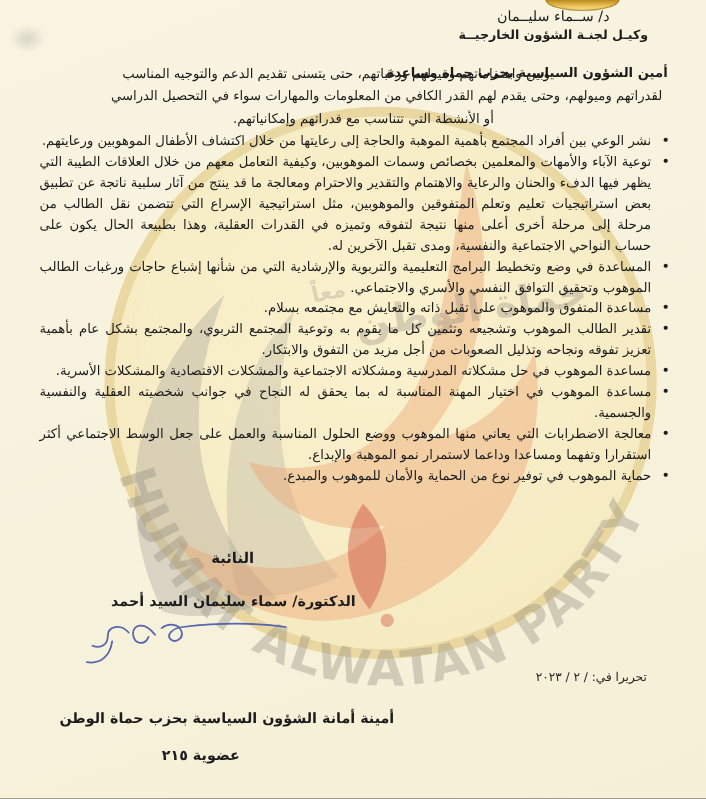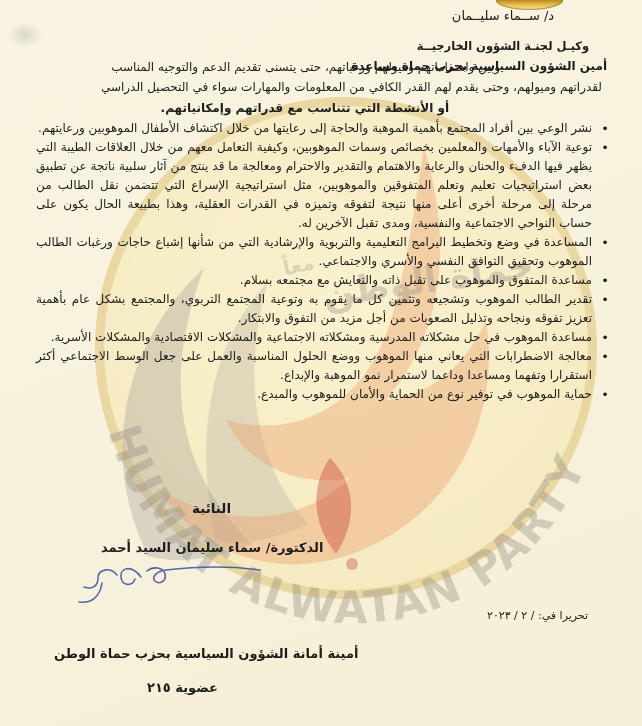--- a/index.html
+++ b/index.html
@@ -20,28 +20,28 @@
     background:radial-gradient(rgba(160,160,155,.35),rgba(160,160,155,0) 70%);}
   .gold-arc{
     position:absolute;left:496px;top:0;width:67px;height:10px;z-index:2;
     border-radius:0 0 34px 34px/0 0 10px 10px;
     background:linear-gradient(#b98a1e,#f0c95e 60%,#f7e39a);
     box-shadow:inset 0 -1px 1px rgba(120,85,10,.6);
   }
   
   .hdr{position:absolute;top:8px;right:44px;width:190px;text-align:center;z-index:1;}
   .hdr-name{font-size:13px;font-weight:normal;letter-spacing:.5px;}
-  .hdr-title{font-size:11.5px;font-weight:bold;margin-top:16px;}
+  .hdr-title{font-size:11.5px;font-weight:bold;margin-top:1px;}
   
   .intro{position:absolute;top:56px;right:35px;left:28px;z-index:1;font-size:12px;line-height:21px;}
   .intro .l1{position:relative;height:21px;white-space:nowrap;}
   .intro .l1 .stamp{position:absolute;right:0;top:0;font-weight:bold;}
   .intro .l1 .reg{position:absolute;right:107px;top:1px;}
   .intro .l2{white-space:nowrap;padding-right:5px;}
-  .intro .l3{white-space:nowrap;text-align:right;padding-right:158px;font-weight:bold;}
+  .intro .l3{white-space:nowrap;text-align:right;padding-right:158px;}
   
   .bullets{position:absolute;top:119px;right:35px;left:36px;z-index:1;font-size:12px;line-height:19px;}
   .bullet{position:relative;padding-right:15px;text-align:justify;}
   .bullet::before{content:"•";position:absolute;right:-2px;top:0;font-size:13px;}
   
   .closing{position:absolute;inset:0;z-index:1;}
   .role{position:absolute;top:500px;left:192px;font-size:13.5px;font-weight:bold;}
   .sig-name{position:absolute;top:540px;left:62px;font-size:13px;font-weight:bold;white-space:nowrap;margin-left:39px;}
   .sig-svg{position:absolute;top:556px;left:68px;direction:ltr;}
   .date-line{position:absolute;top:609px;right:54px;font-size:11px;color:#222;}
@@ -93,20 +93,21 @@
     <div class="l3">أو الأنشطة التي تتناسب مع قدراتهم وإمكانياتهم.</div>
   </div>
 
   <div class="bullets">
     <div class="bullet">نشر الوعي بين أفراد المجتمع بأهمية الموهبة والحاجة إلى رعايتها من خلال اكتشاف الأطفال الموهوبين ورعايتهم.</div>
     <div class="bullet">توعية الآباء والأمهات والمعلمين بخصائص وسمات الموهوبين، وكيفية التعامل معهم من خلال العلاقات الطيبة التي يظهر فيها الدفء والحنان والرعاية والاهتمام والتقدير والاحترام ومعالجة ما قد ينتج من آثار سلبية ناتجة عن تطبيق بعض استراتيجيات تعليم وتعلم المتفوقين والموهوبين، مثل استراتيجية الإسراع التي تتضمن نقل الطالب من مرحلة إلى مرحلة أخرى أعلى منها نتيجة لتفوقه وتميزه في القدرات العقلية، وهذا بطبيعة الحال يكون على حساب النواحي الاجتماعية والنفسية، ومدى تقبل الآخرين له.</div>
     <div class="bullet">المساعدة في وضع وتخطيط البرامج التعليمية والتربوية والإرشادية التي من شأنها إشباع حاجات ورغبات الطالب الموهوب وتحقيق التوافق النفسي والأسري والاجتماعي.</div>
     <div class="bullet">مساعدة المتفوق والموهوب على تقبل ذاته والتعايش مع مجتمعه بسلام.</div>
     <div class="bullet">تقدير الطالب الموهوب وتشجيعه وتثمين كل ما يقوم به وتوعية المجتمع التربوي، والمجتمع بشكل عام بأهمية تعزيز تفوقه ونجاحه وتذليل الصعوبات من أجل مزيد من التفوق والابتكار.</div>
     <div class="bullet">مساعدة الموهوب في حل مشكلاته المدرسية ومشكلاته الاجتماعية والمشكلات الاقتصادية والمشكلات الأسرية.</div>
+    <div class="bullet">مساعدة الموهوب في اختيار المهنة المناسبة له بما يحقق له النجاح في جوانب شخصيته العقلية والنفسية والجسمية.</div>
     <div class="bullet">معالجة الاضطرابات التي يعاني منها الموهوب ووضع الحلول المناسبة والعمل على جعل الوسط الاجتماعي أكثر استقرارا وتفهما ومساعدا وداعما لاستمرار نمو الموهبة والإبداع.</div>
     <div class="bullet">حماية الموهوب في توفير نوع من الحماية والأمان للموهوب والمبدع.</div>
   </div>
 
   <div class="closing">
     <div class="role">النائبة</div>
     <div class="sig-name">الدكتورة/ سماء سليمان السيد أحمد</div>
 
     <svg class="sig-svg" width="200" height="60" viewBox="0 0 200 60">
       <path d="M192 14 C156 9 124 11 98 14 C89 15 83 21 87 25 C91 29 99 25 97 18 C95 11 85 10 79 15

